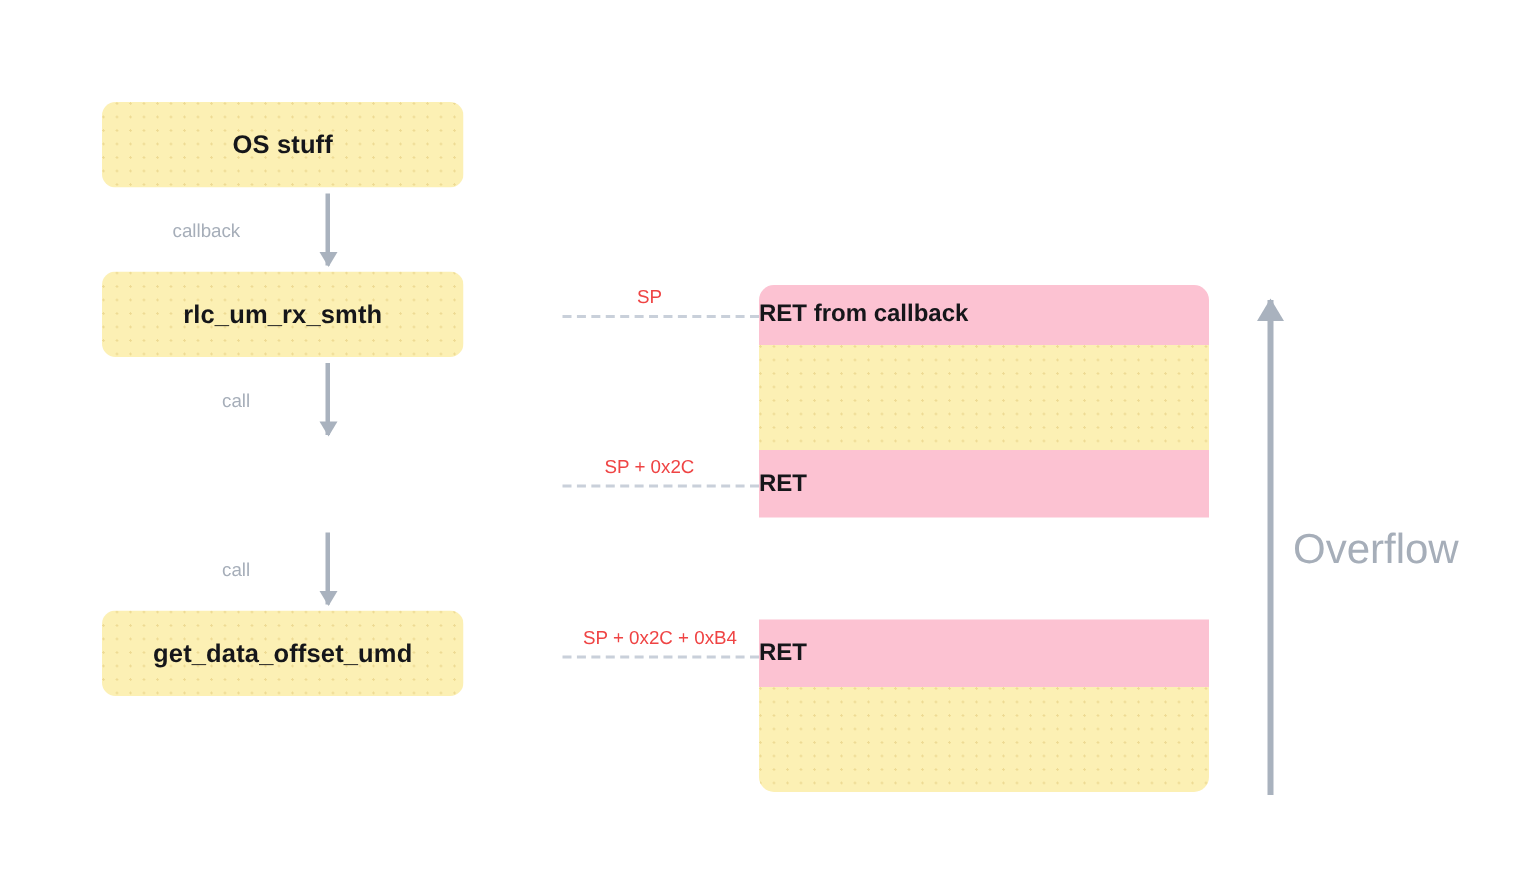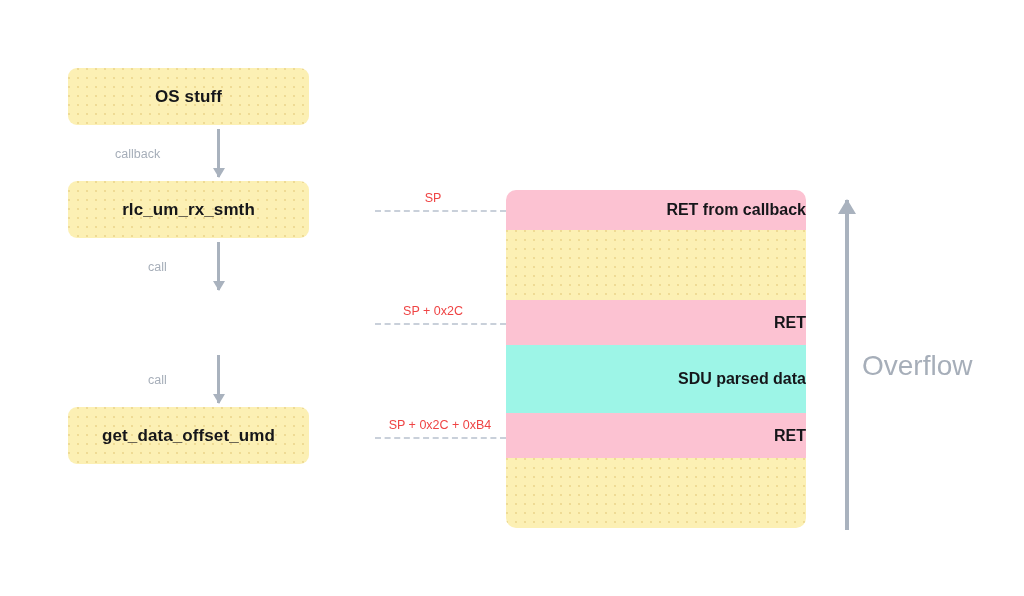--- a/index.html
+++ b/index.html
@@ -101,21 +101,21 @@
     height: 338px;
     border-radius: 10px;
     overflow: hidden;
   }
   .band {
     position: absolute;
     left: 0;
     width: 100%;
     display: flex;
     align-items: center;
-    justify-content: flex-end;
+    justify-content: flex-start;
     box-sizing: border-box;
   }
   .band.yellow {
     background-color: #FCF0B4;
     background-image:
       radial-gradient(circle at 1px 1px, rgba(226,200,120,0.55) 0.7px, transparent 0.9px);
     background-size: 9px 9px;
   }
   .band.pink  { background-color: #FCC2D2; }
   .band.cyan  { background-color: #9DF5E7; }
@@ -200,23 +200,20 @@
     </div>
 
     <div class="band yellow" style="top:40px; height:70px;">
       <span class="band-label"></span>
     </div>
 
     <div class="band pink" style="top:110px; height:45px;">
       <span class="band-label">RET</span>
     </div>
 
-    <div class="band cyan" style="top:155px; height:68px;">
-      <span class="band-label">SDU parsed data</span>
-    </div>
 
     <div class="band pink" style="top:223px; height:45px;">
       <span class="band-label">RET</span>
     </div>
 
     <div class="band yellow" style="top:268px; height:70px;">
       <span class="band-label"></span>
     </div>
 
   </div>

